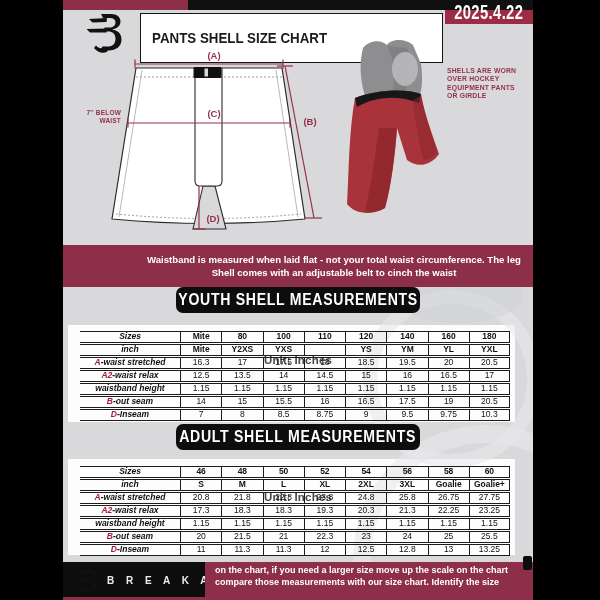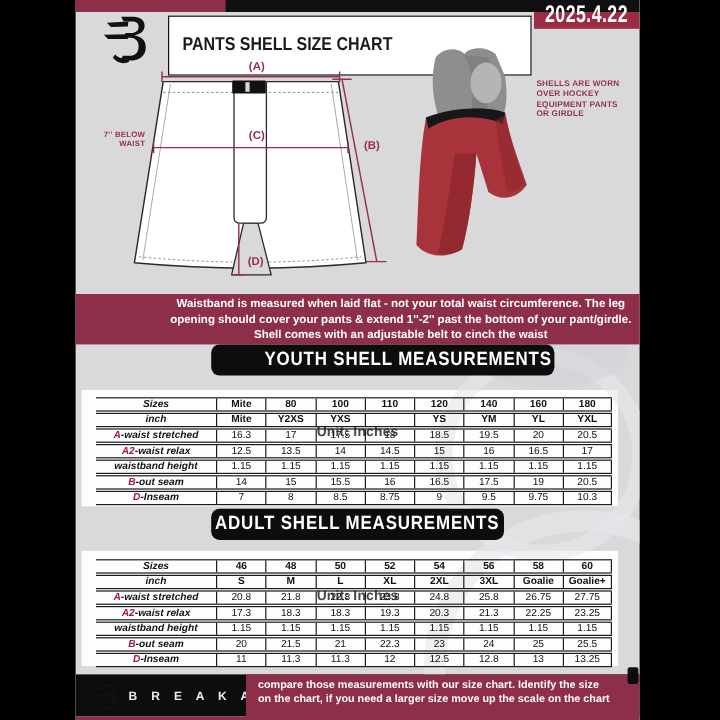--- a/index.html
+++ b/index.html
@@ -173,30 +173,29 @@
   </svg>
   <div class="photo-note">
       <div class="tl">SHELLS ARE WORN</div>
       <div class="tl">OVER HOCKEY</div>
       <div class="tl">EQUIPMENT PANTS</div>
       <div class="tl">OR GIRDLE</div>
     </div>
 
   <div class="banner">
       <div class="tl">Waistband is measured when laid flat - not your total waist circumference. The leg</div>
-      <div class="tl">opening should cover your pants &amp; extend 1''-2'' past the bottom of your pant/girdle.</div>
       <div class="tl">Shell comes with an adjustable belt to cinch the waist</div>
     </div>
 
   <div class="ring" style="left:300px;top:290px;width:150px;height:150px;"></div>
   <div class="ring" style="left:290px;top:425px;width:230px;height:230px;border-width:18px;"></div>
   <div class="blob" style="left:330px;top:268px;width:130px;height:55px;"></div>
 
   <div class="card" style="top:325px;height:97px;"></div>
-  <div class="sec-heading" style="top:287px;padding-left:42px;">
+  <div class="sec-heading" style="top:287px;">
     <span class="t">YOUTH SHELL MEASUREMENTS</span>
   </div>
   <div class="unit-label" style="top:314px;">Unit: Inches</div>
   <div class="m-table" style="top:331px;">
       <div class="t-row t-head">
         <div class="t-cell t-label"><span>Sizes</span></div>
         <div class="t-cell t-val">Mite</div>
         <div class="t-cell t-val">80</div>
         <div class="t-cell t-val">100</div>
         <div class="t-cell t-val">110</div>
@@ -359,17 +358,17 @@
     </div>
 
   <div class="footer-black"></div>
   <div class="footer-maroon-strip"></div>
   <div class="footer-tab"></div>
   <svg class="logo-bottom" viewBox="0 0 40 46">
     <use href="#bw-logo" style="fill:#d4d4d4;" fill="#d4d4d4"></use>
   </svg>
   <div class="brand">B R E A K A W A Y</div>
   <div class="footer-note">
+      <div class="tl">on the chart, if you need a larger size move up the scale on the chart</div>
       <div class="tl">compare those measurements  with our size chart. Identify the size</div>
-      <div class="tl">on the chart, if you need a larger size move up the scale on the chart</div>
     </div>
 
 </div>
 
 </body></html>

